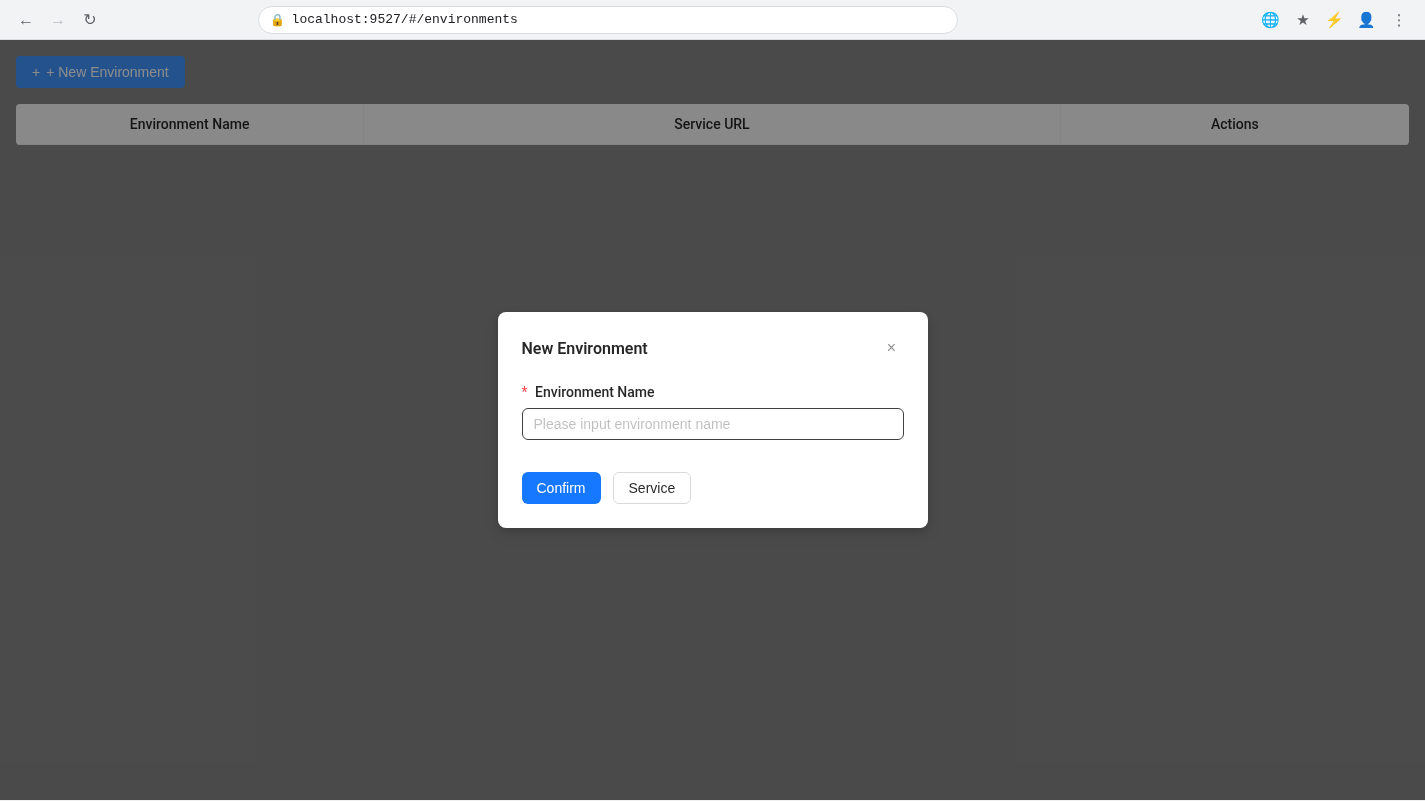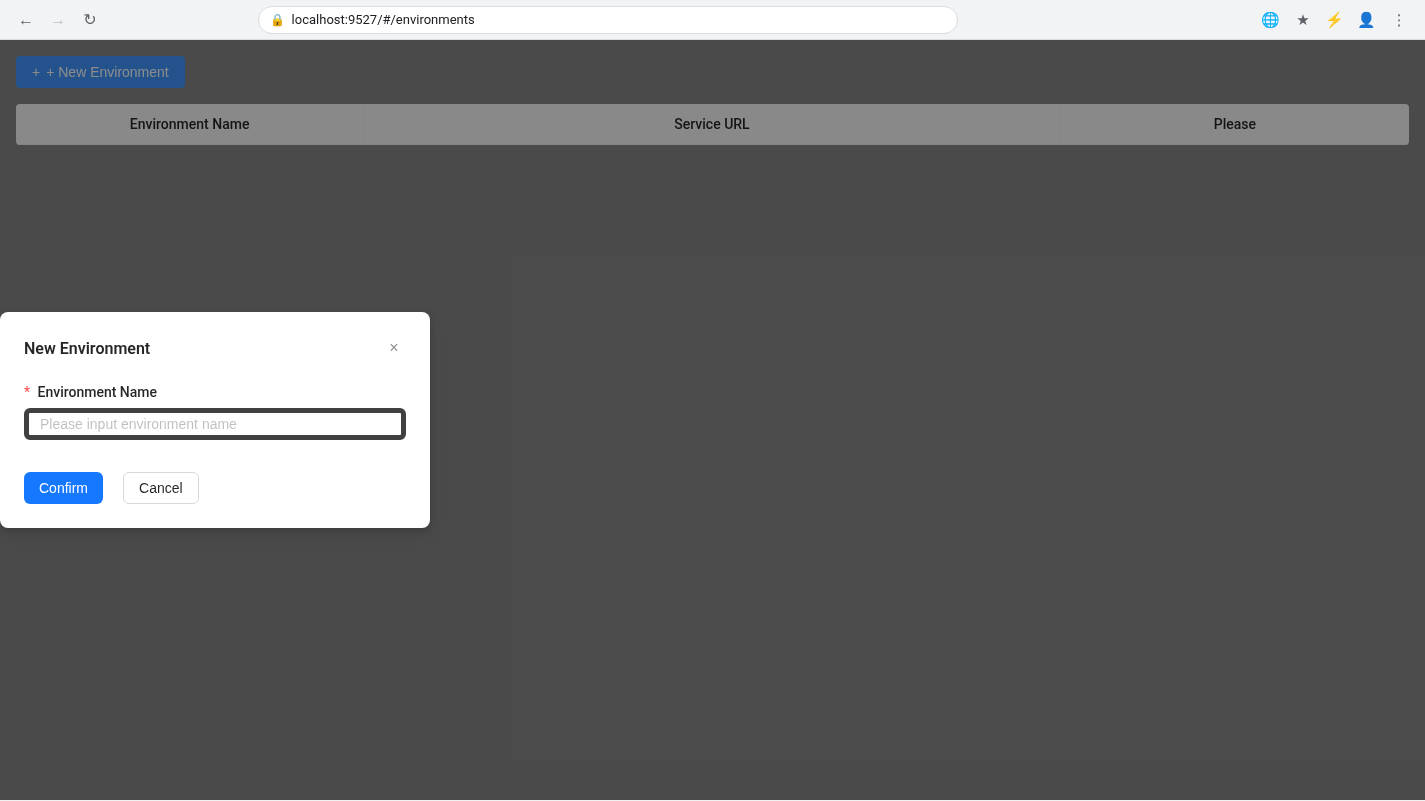--- a/index.html
+++ b/index.html
@@ -68,20 +68,21 @@
     }
 
     .address-bar-icon {
       color: #5f6368;
       font-size: 12px;
     }
 
     .address-text {
       font-size: 13px;
       color: #202124;
+      font-family: Liberation Mono, monospace;
     }
 
     .browser-actions {
       display: flex;
       gap: 4px;
       margin-left: auto;
     }
 
     .browser-action-btn {
       width: 28px;
@@ -156,20 +157,21 @@
     
     .modal-overlay {
       position: absolute;
       top: 0;
       left: 0;
       right: 0;
       bottom: 0;
       background: rgba(0,0,0,0.45);
       display: flex;
       align-items: center;
+      justify-content: center;
       z-index: 100;
     }
 
     .modal {
       background: white;
       border-radius: 8px;
       width: 430px;
       padding: 24px;
       position: relative;
       box-shadow: 0 6px 16px rgba(0,0,0,0.08), 0 3px 6px rgba(0,0,0,0.12);
@@ -219,35 +221,35 @@
     }
 
     .form-label .label-text {
       font-weight: 500;
     }
 
     .form-input {
       width: 100%;
       height: 32px;
       padding: 4px 11px;
-      border: 5px solid #404040;
+      border: 1px solid #404040;
       border-radius: 6px;
       font-size: 14px;
       color: rgba(0,0,0,0.85);
       outline: none;
       transition: border-color 0.2s;
     }
 
     .form-input::placeholder {
       color: rgba(0,0,0,0.25);
     }
 
     .modal-footer {
       display: flex;
-      gap: 20px;
+      gap: 12px;
       margin-top: 32px;
     }
 
     .btn-confirm {
       background: #1677ff;
       color: white;
       border: none;
       padding: 6px 15px;
       border-radius: 6px;
       cursor: pointer;
@@ -293,21 +295,21 @@
 
     <button class="new-env-button">
       <span>+</span>
       <span>+ New Environment</span>
     </button>
 
     <div class="env-table">
       <div class="table-header">
         <div class="table-header-cell">Environment Name</div>
         <div class="table-header-cell">Service URL</div>
-        <div class="table-header-cell">Please</div>
+        <div class="table-header-cell">Actions</div>
       </div>
     </div>
 
     <div class="modal-overlay">
       <div class="modal">
 
         <div class="modal-header">
           <span class="modal-title">New Environment</span>
           <button class="modal-close">
             <span>×</span>
@@ -320,20 +322,20 @@
             <span class="label-text">Environment Name</span>
           </label>
           <input type="text" class="form-input" placeholder="Please input environment name" style="">
         </div>
 
         <div class="form-group">
         </div>
 
         <div class="modal-footer">
           <button class="btn-confirm">Confirm</button>
-          <button class="btn-cancel">Cancel</button>
+          <button class="btn-cancel">Service</button>
         </div>
 
       </div>
     </div>
 
   </div>
 </div>
 
 </body></html>

